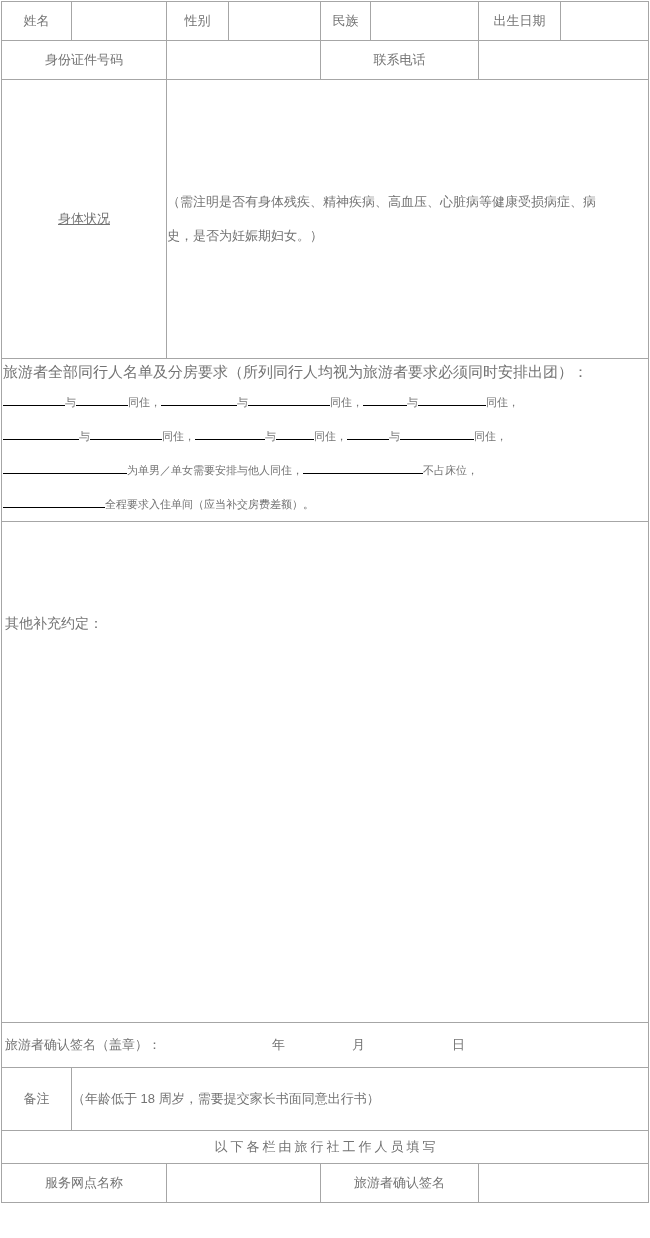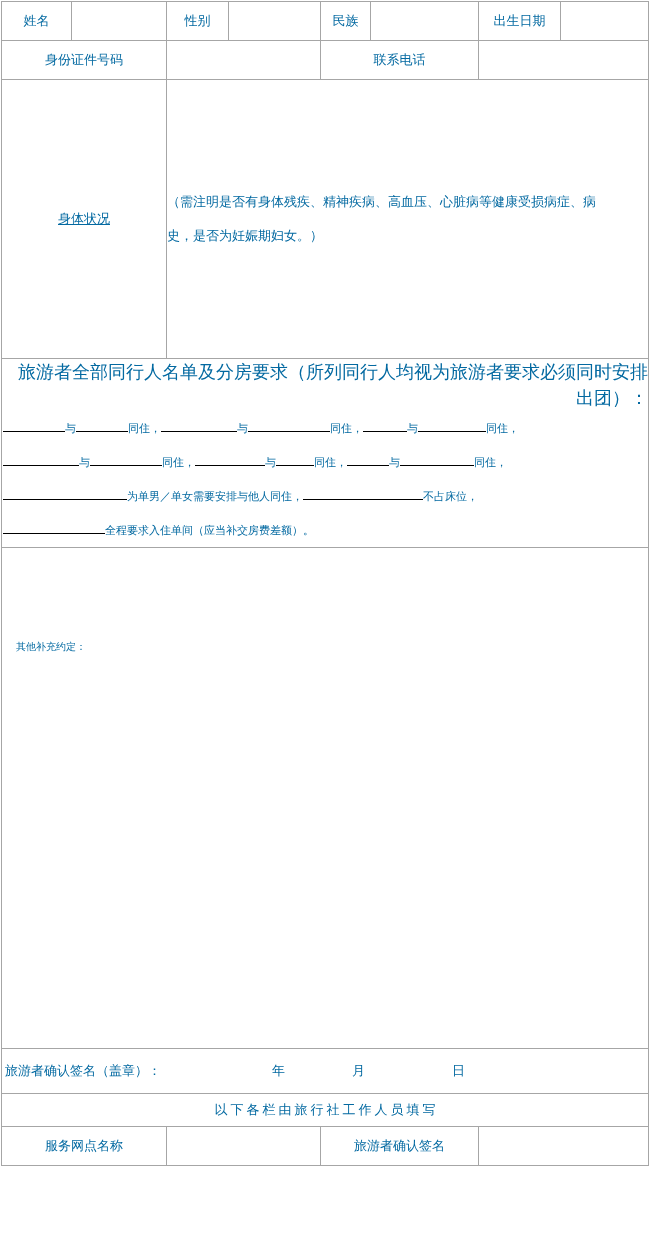--- a/index.html
+++ b/index.html
@@ -25,21 +25,21 @@
     margin: 1px 0 0 1px;
     border-collapse: collapse;
     table-layout: fixed;
   }
   table.form td {
     border: 1px solid #a6a6a6;
     font-size: 13px;
     line-height: 1.5;
     padding: 0;
     vertical-align: middle;
-    color: #0369a1;
+    color: #737373;
   }
   .lbl { text-align: center; font-size: 13px; }
 
   
   .r-head { height: 38px; }
 
   
   .cell-health-label {
     text-align: center;
     vertical-align: middle;
@@ -54,24 +54,23 @@
     line-height: 34px;
     text-align: left;
   }
 
   
   .cell-rooms {
     padding: 6px 2px 8px 2px;
     vertical-align: top;
   }
   .rooms-title {
-    font-size: 18px;
+    font-size: 15px;
     line-height: 26px;
     padding-left: 1px;
-    text-align: right;
   }
   .rooms-line {
     font-size: 11px;
     line-height: 34px;
     white-space: nowrap;
     padding-left: 1px;
   }
   .blank {
     display: inline-block;
     border-bottom: 1px solid #000;
@@ -81,23 +80,23 @@
 
   
   .cell-other {
     height: 500px;
     vertical-align: top;
     padding: 0;
     position: relative;
   }
   .other-label {
     position: absolute;
-    left: 14px;
+    left: 3px;
     top: 91px;
-    font-size: 10px;
+    font-size: 14px;
   }
 
   
   .cell-sign {
     height: 44px;
     vertical-align: middle;
     padding: 0;
     position: relative;
     margin-left: 45px;
   }
@@ -182,20 +181,24 @@
 
     <tr>
       <td class="cell-sign" colspan="8">
         <span class="sign-text">旅游者确认签名（盖章）：</span>
         <span class="sign-y">年</span>
         <span class="sign-m">月</span>
         <span class="sign-d">日</span>
       </td>
     </tr>
 
+    <tr>
+      <td class="cell-remark-label" style="height:62px;">备注</td>
+      <td class="cell-remark-body" colspan="7">（年龄低于 18 周岁，需要提交家长书面同意出行书）</td>
+    </tr>
 
     <tr>
       <td class="cell-banner" colspan="8">以下各栏由旅行社工作人员填写</td>
     </tr>
 
     <tr>
       <td class="lbl r-head" colspan="2">服务网点名称</td>
       <td class="r-head" colspan="2"></td>
       <td class="lbl r-head" colspan="2">旅游者确认签名</td>
       <td class="r-head" colspan="2"></td>

